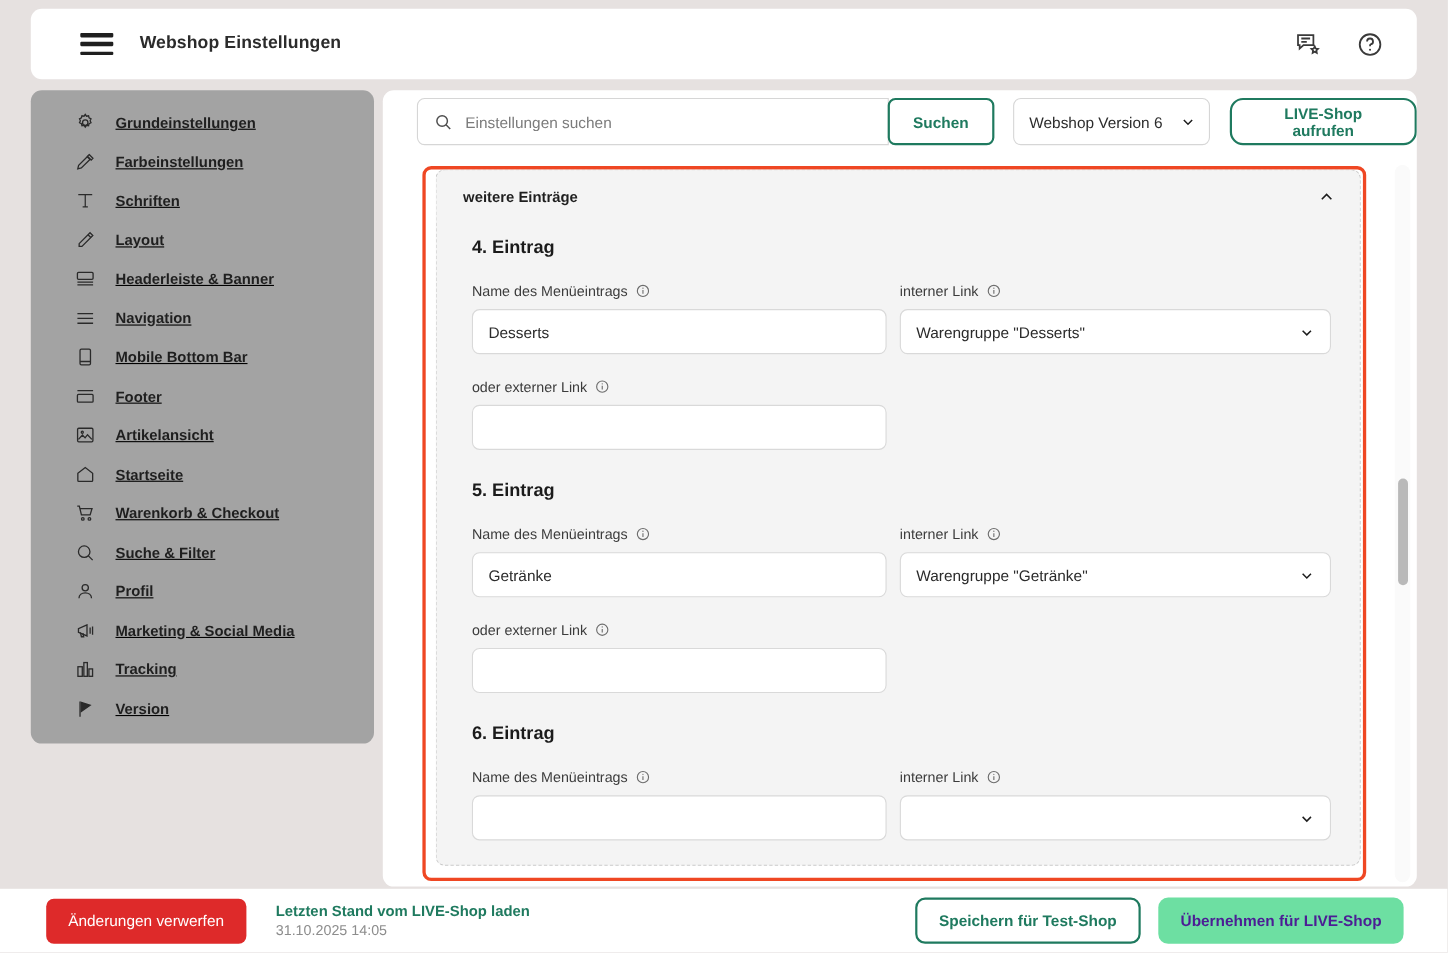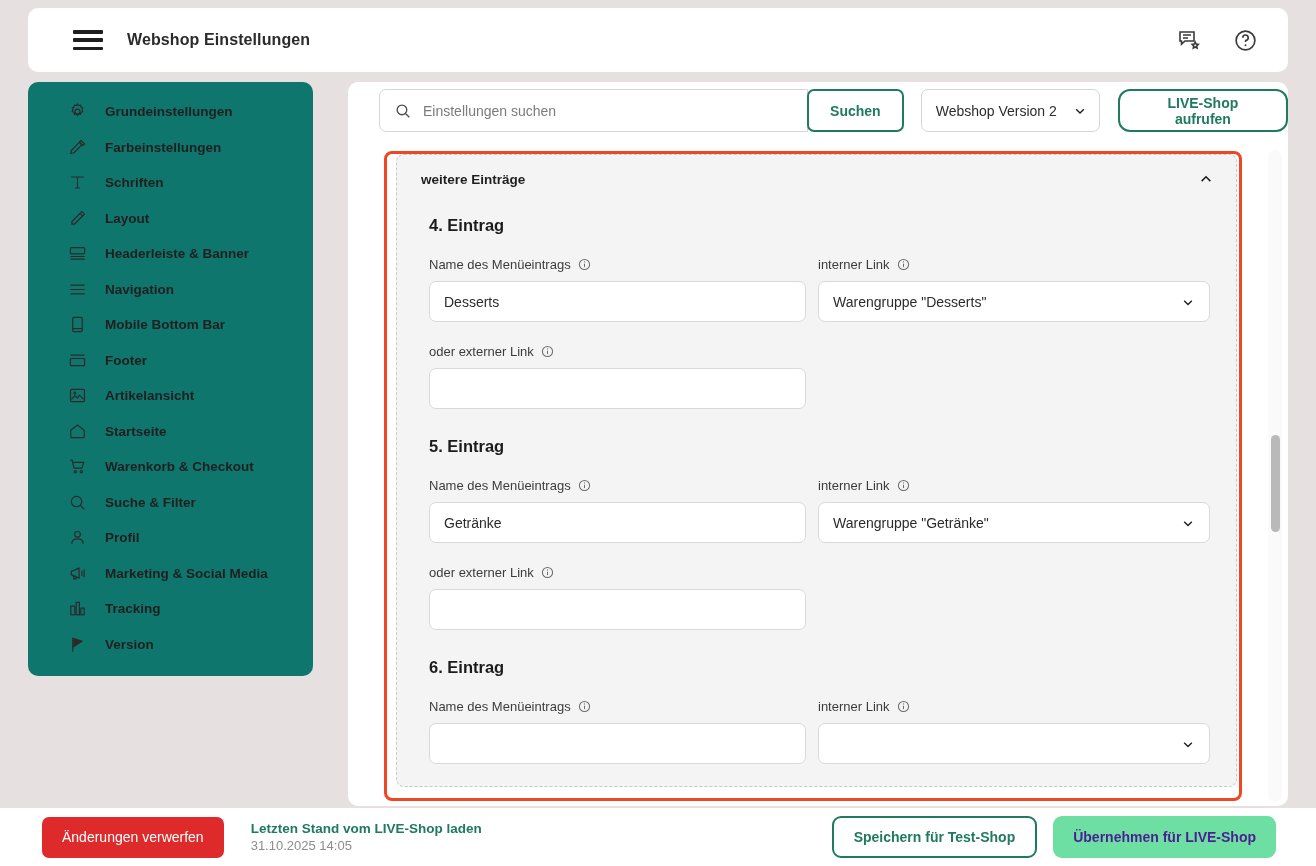--- a/index.html
+++ b/index.html
@@ -66,24 +66,25 @@
     justify-content: center;
     cursor: pointer;
     color: #3a3a3a;
   }
 
   
   .sidebar {
     position: absolute;
     left: 28px;
     top: 82px;
-    width: 285px;
-    background: #0f766e;
+    width: 312px;
+    background: #a3a3a3;
     border-radius: 10px;
     padding: 12px 0 14px 0;
+    text-decoration: underline;
   }
   .side-item {
     height: 35.5px;
     display: flex;
     align-items: center;
     padding-left: 38px;
     cursor: pointer;
     color: #242424;
   }
   .side-ico {
@@ -581,21 +582,21 @@
           <svg width="18" height="18" viewBox="0 0 24 24" fill="none" stroke="currentColor" stroke-width="1.8">
             <circle cx="10.6" cy="10.6" r="6.4"></circle>
             <path d="M15.3 15.3L20.4 20.4"></path>
           </svg>
         </span>
         <input type="text" placeholder="Einstellungen suchen" style="">
       </div>
       <button class="btn-suchen">Suchen</button>
 
       <div class="version-select">
-        <span class="vs-label">Webshop Version 2</span>
+        <span class="vs-label">Webshop Version 6</span>
         <span class="chev">
           <svg width="14" height="14" viewBox="0 0 24 24" fill="none" stroke="currentColor" stroke-width="2.4">
             <path d="M5.5 8.8L12 15.3l6.5-6.5"></path>
           </svg>
         </span>
       </div>
 
       <button class="btn-live">LIVE-Shop aufrufen</button>
     </div>
 

